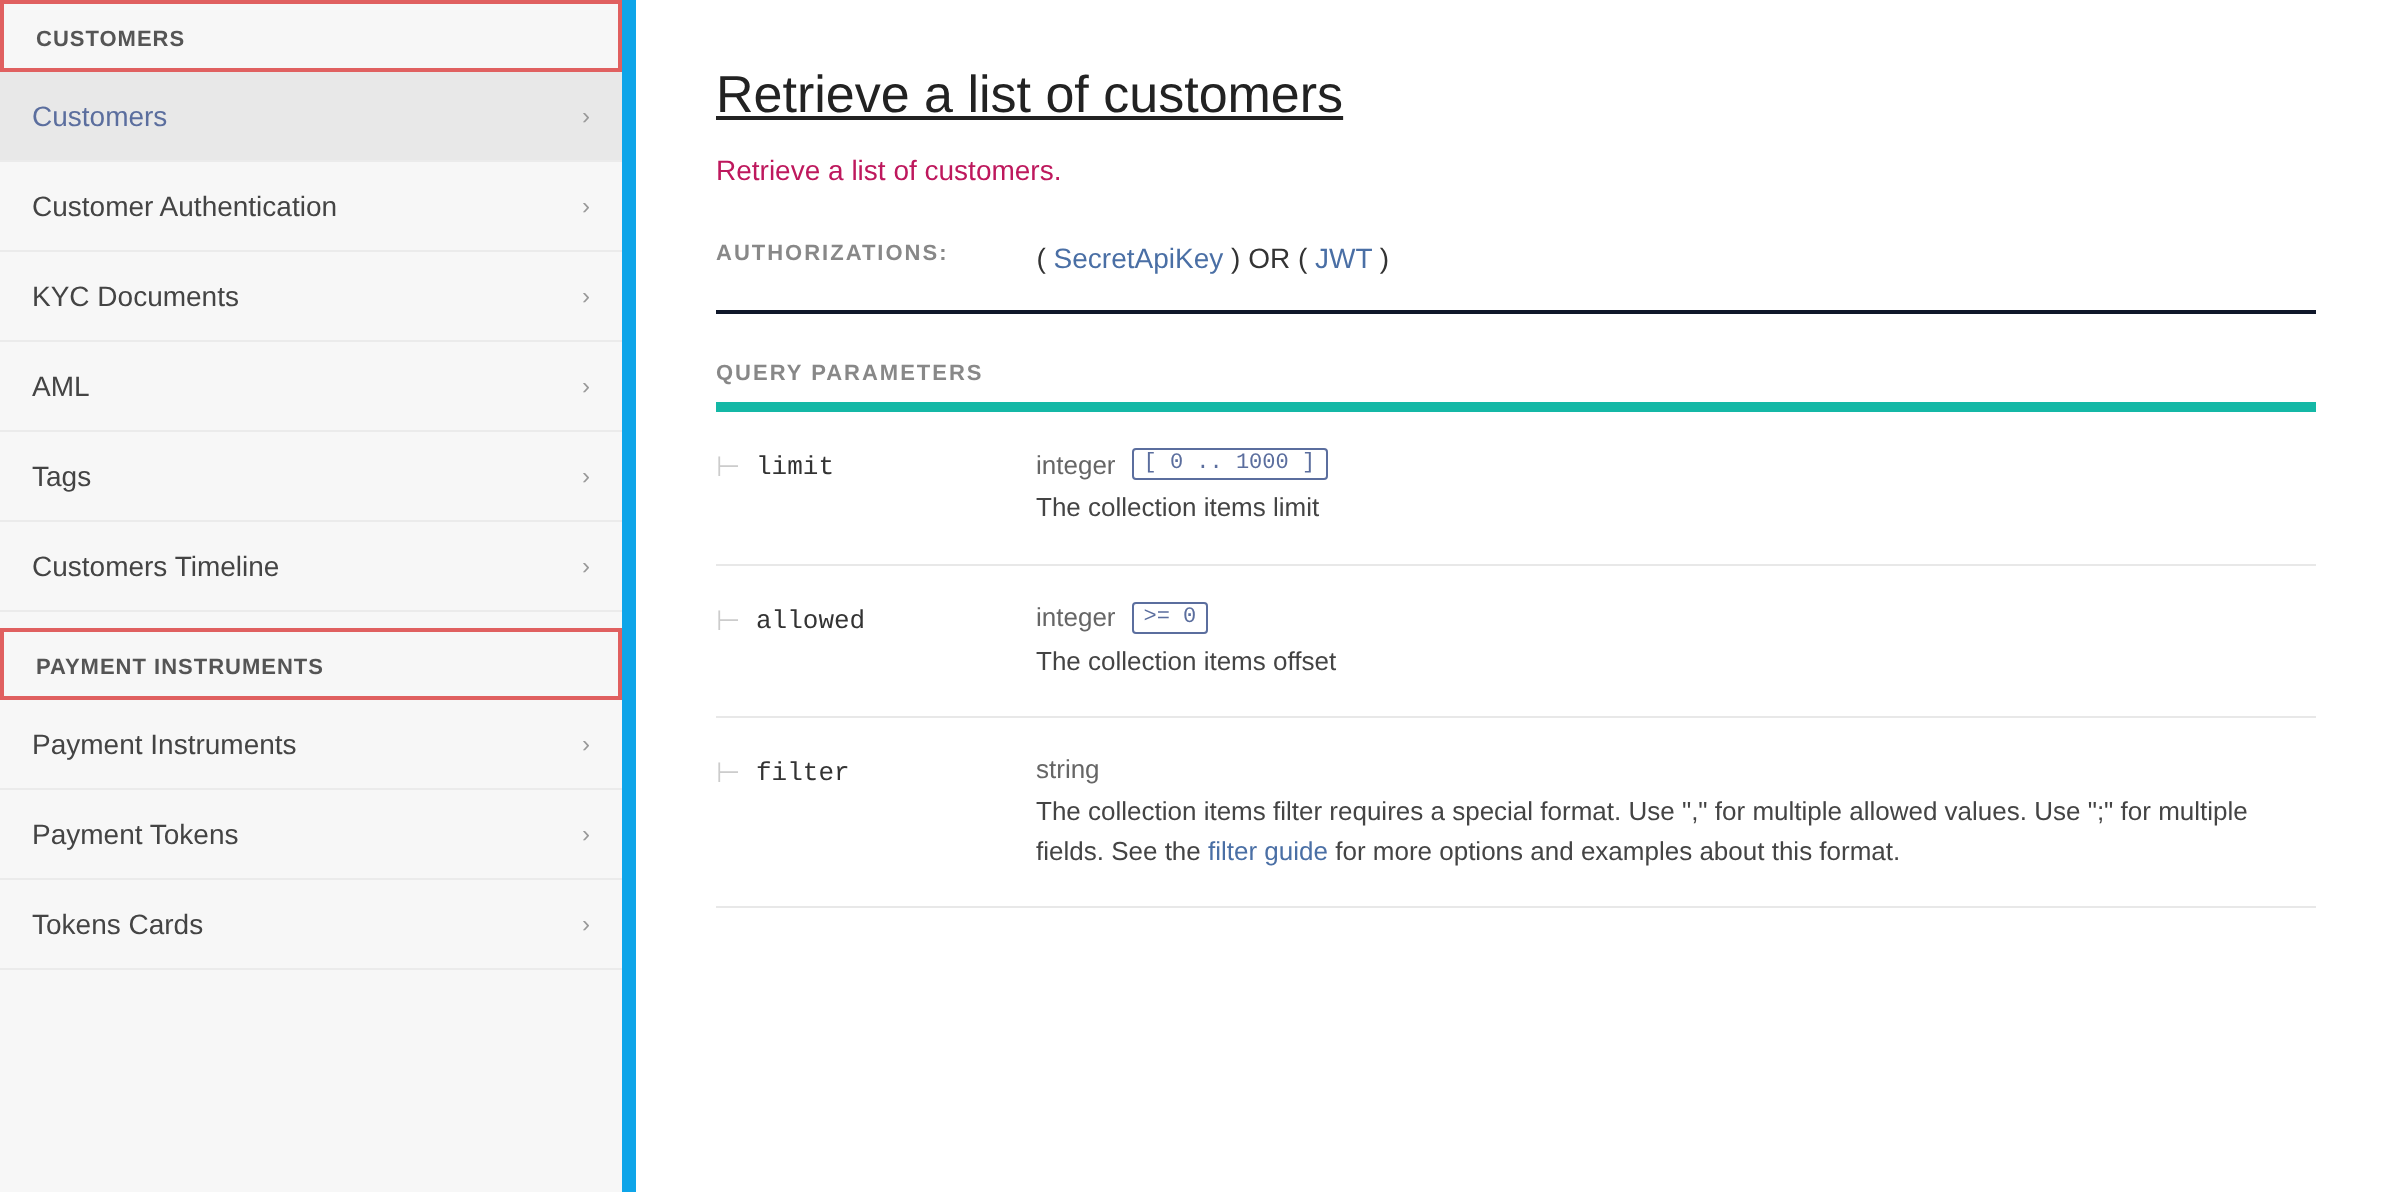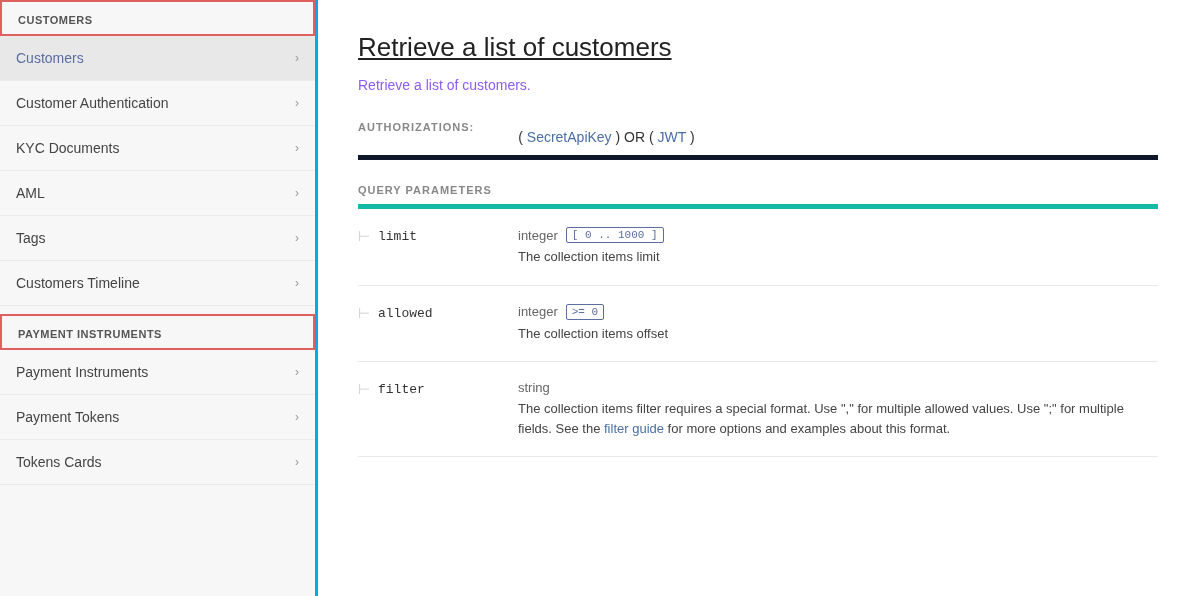--- a/index.html
+++ b/index.html
@@ -3,21 +3,21 @@
   <meta charset="utf-8">
   <style>
     * { margin: 0; padding: 0; box-sizing: border-box; }
     body { font-family: 'Segoe UI', Arial, sans-serif; font-size: 14px; color: #333; display: flex; height: 596px; overflow: hidden; background: #fff; }
 
     
     .sidebar {
       width: 318px;
       min-width: 318px;
       background: #f7f7f7;
-      border-right: 3px solid #0ea5e9;
+      border-right: 7px solid #0ea5e9;
       overflow-y: auto;
       height: 100%;
     }
 
     .sidebar-section-header {
       padding: 12px 16px 8px 16px;
       font-size: 11px;
       font-weight: 700;
       color: #555;
       letter-spacing: 0.5px;
@@ -73,41 +73,41 @@
     .page-title {
       font-size: 26px;
       font-weight: 400;
       color: #222;
       margin-bottom: 14px;
       text-decoration: underline;
     }
 
     .page-description {
       font-size: 14px;
-      color: #8b5cf6;
+      color: #be185d;
       margin-bottom: 28px;
     }
 
     .section-label {
       font-size: 11px;
       font-weight: 700;
       color: #888;
       letter-spacing: 1px;
       text-transform: uppercase;
       margin-bottom: 8px;
       padding-bottom: 4px;
     }
 
     .auth-row {
       display: flex;
-      align-items: flex-end;
+      align-items: flex-start;
       gap: 16px;
       margin-bottom: 24px;
       padding-bottom: 10px;
-      border-bottom: 5px solid #0f172a;
+      border-bottom: 2px solid #0f172a;
     }
 
     .auth-value {
       font-size: 14px;
       color: #333;
       margin-left: 28px;
     }
 
     .auth-link {
       color: #4a6fa5;

